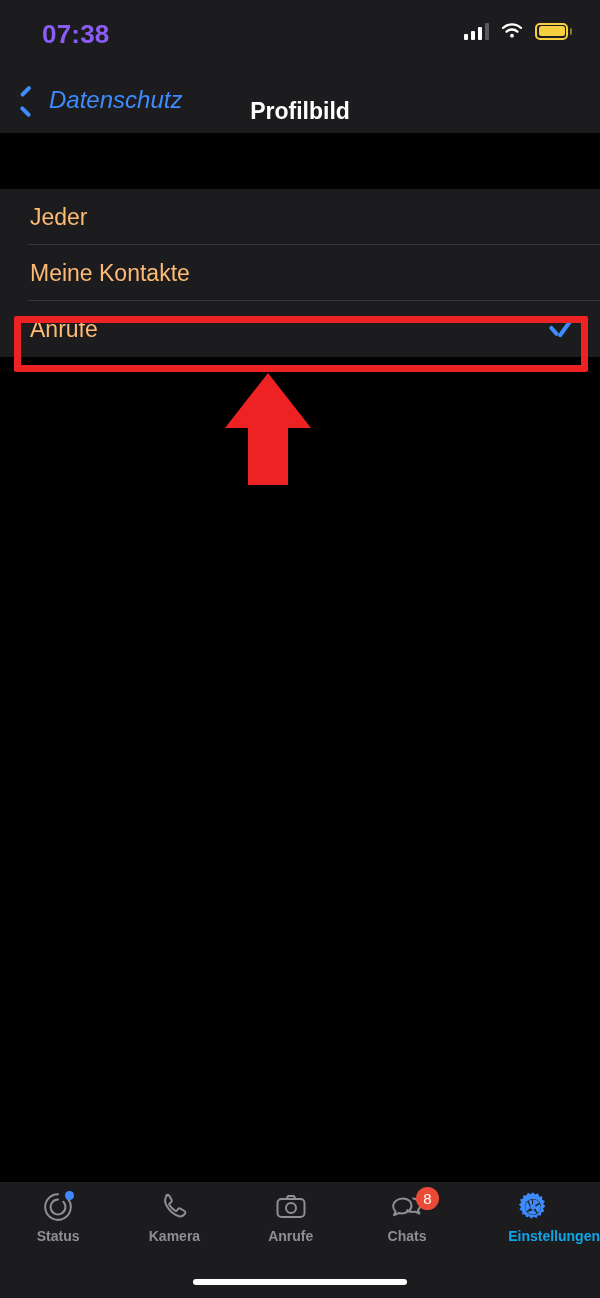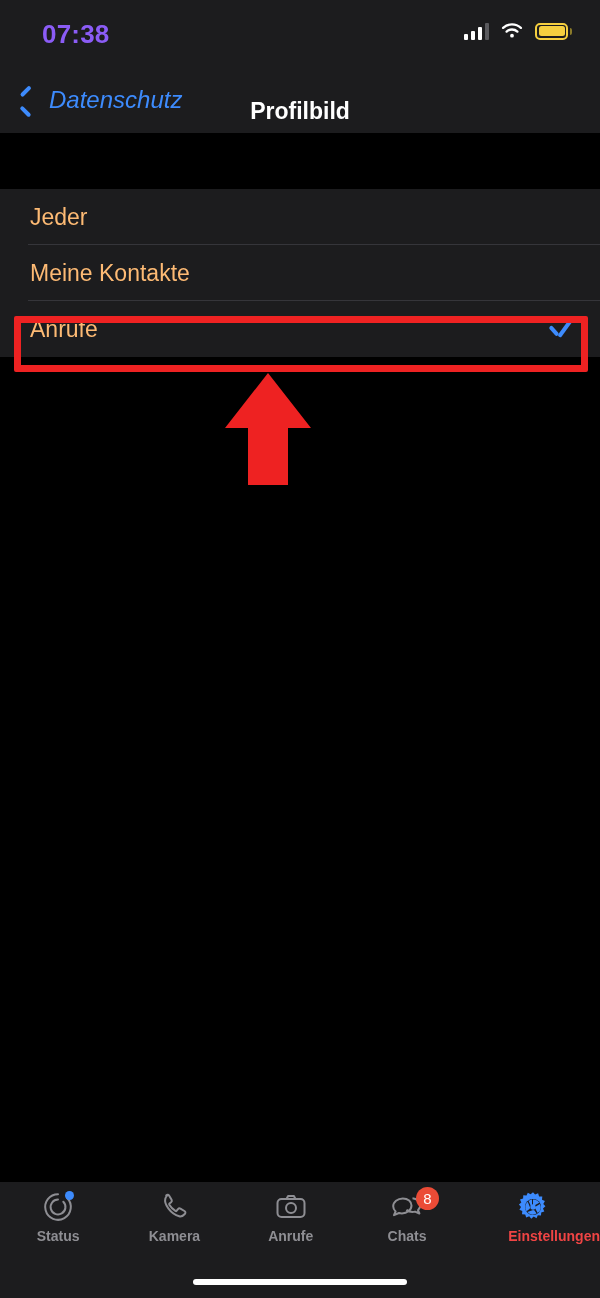--- a/index.html
+++ b/index.html
@@ -243,21 +243,21 @@
     height: 34px;
     position: relative;
   }
   .tab-label {
     margin-top: 4px;
     font-size: 14px;
     color: #8e8e93;
     white-space: nowrap;
     font-weight: bold;
   }
-  .tab.active .tab-label { color: #ef4444; margin-left: 43px; }
+  .tab.active .tab-label { color: #0ea5e9; margin-left: 43px; }
 
   .status-dot {
     position: absolute;
     right: 1px; top: 1px;
     width: 9px; height: 9px;
     border-radius: 50%;
     background: #3d8bfd;
   }
   .badge {
     position: absolute;

